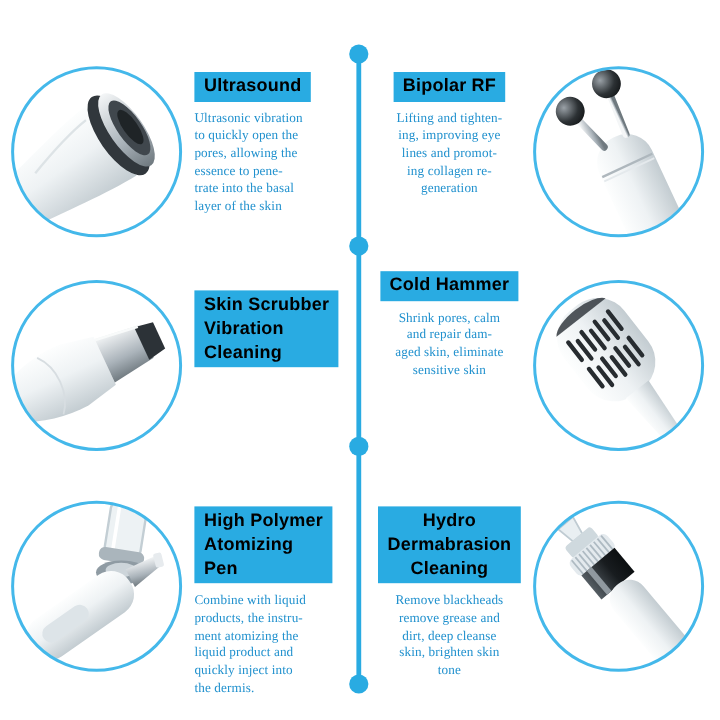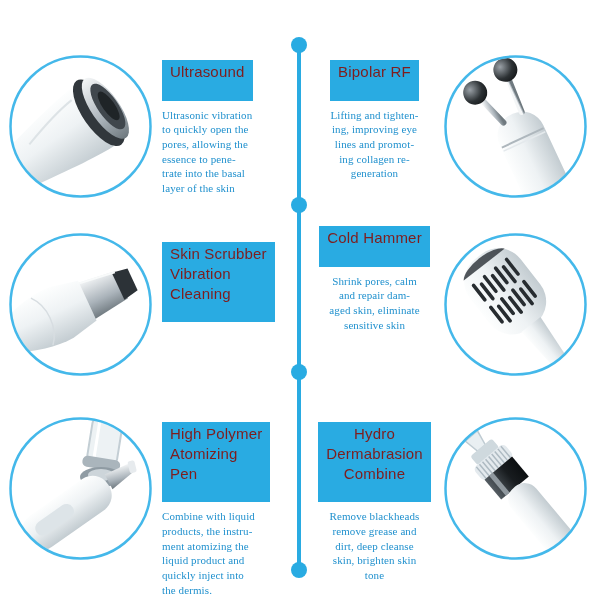--- a/index.html
+++ b/index.html
@@ -14,22 +14,22 @@
   .canvas{position:relative;width:600px;height:600px;background:var(--bg);overflow:hidden;}
 
   .timeline{position:absolute;left:297px;top:45px;width:4px;height:525px;background:var(--accent);border-radius:2px;}
   .dot{position:absolute;left:291px;width:16px;height:16px;border-radius:50%;background:var(--accent);}
 
   .photo{position:absolute;width:145px;height:145px;}
 
   .txt{position:absolute;}
   .txt.left{left:162px;width:134px;}
   .txt.right{left:306px;width:137px;text-align:center;}
-  .bar{display:inline-block;background:var(--accent);color:#7f1d1d;font-size:15px;font-weight:normal;
-       line-height:1.32;padding:2px 8px 19px;white-space:pre-line;letter-spacing:0.2px;}
+  .bar{display:inline-block;background:var(--accent);color:#000000;font-size:15px;font-weight:bold;
+       line-height:1.32;padding:2px 8px 3px;white-space:pre-line;letter-spacing:0.2px;}
   .desc{margin-top:7px;color:var(--body-text);font-size:11px;line-height:1.33;white-space:pre-line;letter-spacing:0.1px;font-family:Liberation Serif, serif;}
 </style>
 </head>
 <body>
 
 <div class="canvas">
 
   <svg width="0" height="0" style="position:absolute" aria-hidden="true">
     <defs>
       <linearGradient id="gBodyH" x1="0" y1="0" x2="0" y2="1">
@@ -242,21 +242,21 @@
     <div class="bar">Cold Hammer</div>
     <div class="desc">Shrink pores, calm
 and repair dam-
 aged skin, eliminate
 sensitive skin</div>
   </div>
 
   <div class="txt right" style="top:422px">
     <div class="bar">Hydro
 Dermabrasion
-Combine</div>
+Cleaning</div>
     <div class="desc">Remove blackheads
 remove grease and
 dirt, deep cleanse
 skin, brighten skin
 tone</div>
   </div>
 
 </div>
 
 </body></html>

